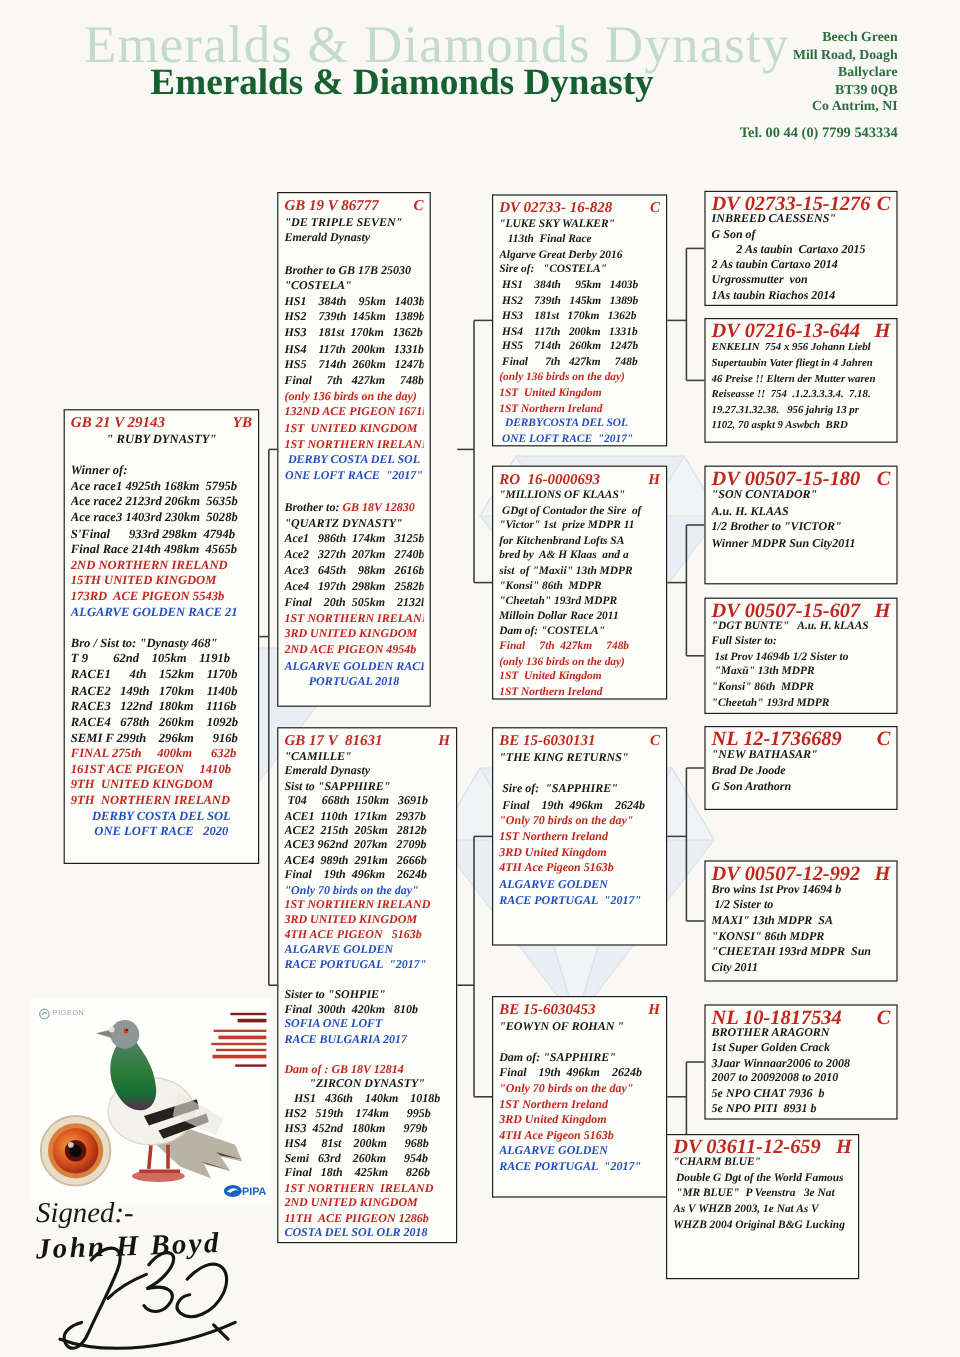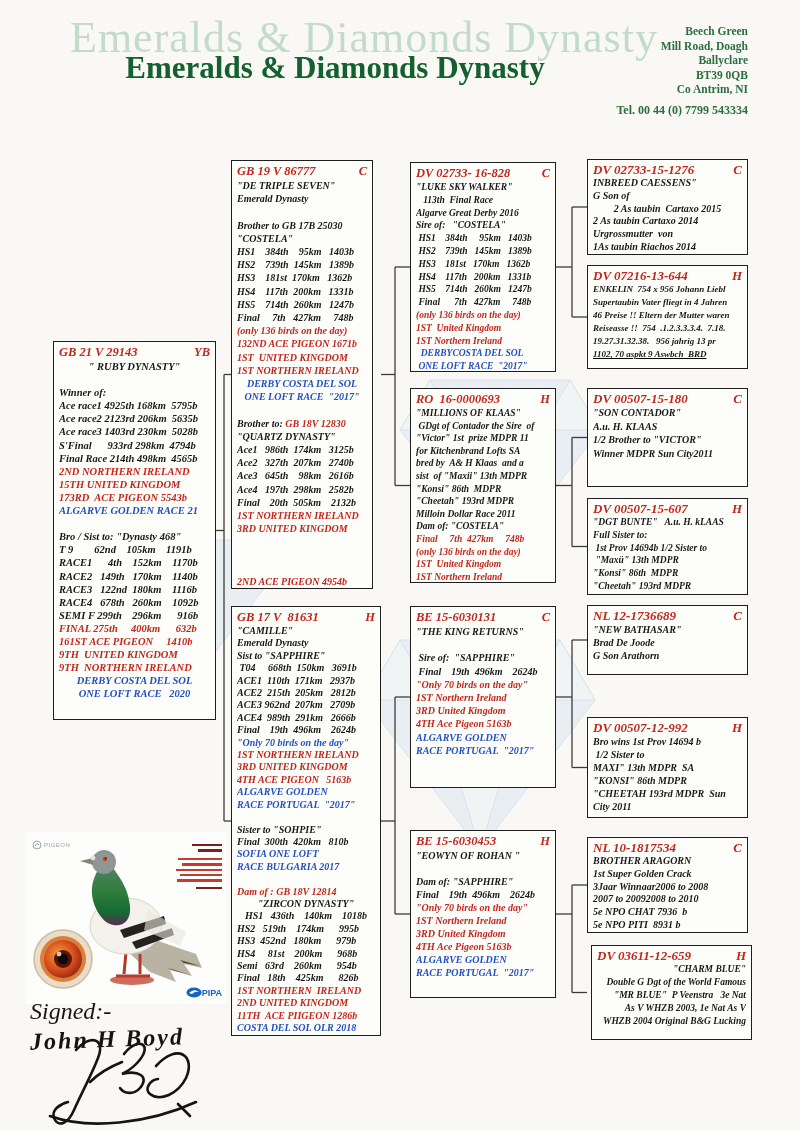--- a/index.html
+++ b/index.html
@@ -14,21 +14,21 @@
   .address{position:absolute;right:52px;top:24px;text-align:right;color:#2c6e40;font-weight:bold;
            font-size:11.5px;line-height:14.5px;}
   .address .tel{margin-top:6px;font-size:12px;}
   
   .bgart{position:absolute;left:0;top:0;z-index:0;}
   
   #links{position:absolute;left:0;top:0;z-index:1;pointer-events:none;}
   .pbox{position:absolute;z-index:2;background:rgba(253,253,250,.96);border:1.4px solid #1e1e1e;
         padding:3px 5px 2px 5px;box-sizing:border-box;font-style:italic;font-weight:bold;overflow:hidden;}
   .ring{display:flex;justify-content:space-between;color:#c2271d;font-size:12.5px;line-height:15px;white-space:pre;}
-  .pbox.small .ring{font-size:13px;line-height:14px;}
+  .pbox.small .ring{font-size:17px;line-height:14px;}
   .bline{white-space:pre;overflow:hidden;}
   .bline.al-c{text-align:center;}
   .c-k{color:#171717;}
   .c-r{color:#c2271d;}
   .c-b{color:#2350c0;}
   
   .caption{position:absolute;left:40px;top:798px;width:180px;text-align:center;font-size:18px;font-weight:bold;color:#101010;}
   .photo{position:absolute;left:26px;top:832px;width:200px;height:172px;background:#fdfdfc;z-index:2;}
   .pigeon-logo{position:absolute;left:6px;top:8px;display:flex;align-items:center;color:#9aa6a8;font-family:"Liberation Sans",sans-serif;}
   .pigeon-logo .txt{font-size:6px;letter-spacing:.5px;margin-left:2px;line-height:6px;}
@@ -126,21 +126,21 @@
         <div class="bline" style="line-height: 13.1px;"><span class="c-k">RACE4   678th   260km    1092b</span></div>
         <div class="bline" style="line-height: 13.1px;"><span class="c-k">SEMI F 299th    296km      916b</span></div>
         <div class="bline" style="line-height: 13.1px;"><span class="c-r">FINAL 275th     400km      632b</span></div>
         <div class="bline" style="line-height: 13.1px;"><span class="c-r">161ST ACE PIGEON     1410b</span></div>
         <div class="bline" style="line-height: 13.1px;"><span class="c-r">9TH  UNITED KINGDOM</span></div>
         <div class="bline" style="line-height: 13.1px;"><span class="c-r">9TH  NORTHERN IRELAND</span></div>
         <div class="bline al-c" style="line-height: 13.1px;"><span class="c-b">DERBY COSTA DEL SOL</span></div>
         <div class="bline al-c" style="line-height: 13.1px;"><span class="c-b">ONE LOFT RACE   2020</span></div>
         <div class="bline" style="line-height: 13.1px; margin-top: 18px;"><span class="c-r">(ONLY 82 DAY BIRDS )</span></div>
       </div>
-      <div class="pbox" style="left: 231px; top: 160px; width: 142px; height: 429px; font-size: 10px;">
+      <div class="pbox" style="left: 231px; top: 160px; width: 128px; height: 429px; font-size: 10px;">
         <div class="ring"><span>GB 19 V 86777</span><span>C</span></div>
         <div class="bline" style="line-height: 13.2px;"><span class="c-k">"DE TRIPLE SEVEN"</span></div>
         <div class="bline" style="line-height: 13.2px;"><span class="c-k">Emerald Dynasty</span></div>
         <div class="bline" style="line-height: 13.2px;">&nbsp;</div>
         <div class="bline" style="line-height: 13.2px;"><span class="c-k">Brother to GB 17B 25030</span></div>
         <div class="bline" style="line-height: 13.2px;"><span class="c-k">"COSTELA"</span></div>
         <div class="bline" style="line-height: 13.2px;"><span class="c-k">HS1    384th    95km   1403b</span></div>
         <div class="bline" style="line-height: 13.2px;"><span class="c-k">HS2    739th  145km   1389b</span></div>
         <div class="bline" style="line-height: 13.2px;"><span class="c-k">HS3    181st  170km   1362b</span></div>
         <div class="bline" style="line-height: 13.2px;"><span class="c-k">HS4    117th  200km   1331b</span></div>
@@ -155,21 +155,21 @@
         <div class="bline" style="line-height: 13.2px;">&nbsp;</div>
         <div class="bline" style="line-height: 13.2px;"><span class="c-k">Brother to: </span><span class="c-r">GB 18V 12830</span></div>
         <div class="bline" style="line-height: 13.2px;"><span class="c-k">"QUARTZ DYNASTY"</span></div>
         <div class="bline" style="line-height: 13.2px;"><span class="c-k">Ace1   986th  174km   3125b</span></div>
         <div class="bline" style="line-height: 13.2px;"><span class="c-k">Ace2   327th  207km   2740b</span></div>
         <div class="bline" style="line-height: 13.2px;"><span class="c-k">Ace3   645th    98km   2616b</span></div>
         <div class="bline" style="line-height: 13.2px;"><span class="c-k">Ace4   197th  298km   2582b</span></div>
         <div class="bline" style="line-height: 13.2px;"><span class="c-k">Final    20th  505km    2132b</span></div>
         <div class="bline" style="line-height: 13.2px;"><span class="c-r">1ST NORTHERN IRELAND</span></div>
         <div class="bline" style="line-height: 13.2px;"><span class="c-r">3RD UNITED KINGDOM</span></div>
-        <div class="bline" style="line-height: 13.2px; margin-top: 40px;"><span class="c-r">2ND ACE PIGEON 4954b</span></div>
+        <div class="bline" style="line-height: 13.2px;"><span class="c-r">2ND ACE PIGEON 4954b</span></div>
         <div class="bline al-c" style="line-height: 13.2px;"><span class="c-b">ALGARVE GOLDEN RACE</span></div>
         <div class="bline al-c" style="line-height: 13.2px;"><span class="c-b">PORTUGAL 2018</span></div>
       </div>
       <div class="pbox" style="left: 231px; top: 606px; width: 150px; height: 430px; font-size: 10px;">
         <div class="ring"><span>GB 17 V  81631</span><span>H</span></div>
         <div class="bline" style="line-height: 12.4px;"><span class="c-k">"CAMILLE"</span></div>
         <div class="bline" style="line-height: 12.4px;"><span class="c-k">Emerald Dynasty</span></div>
         <div class="bline" style="line-height: 12.4px;"><span class="c-k">Sist to "SAPPHIRE"</span></div>
         <div class="bline" style="line-height: 12.4px;"><span class="c-k"> T04     668th  150km   3691b</span></div>
         <div class="bline" style="line-height: 12.4px;"><span class="c-k">ACE1  110th  171km   2937b</span></div>
@@ -272,21 +272,21 @@
         <div class="bline" style="line-height: 12.8px;"><span class="c-k">Urgrossmutter  von</span></div>
         <div class="bline" style="line-height: 12.8px;"><span class="c-k">1As taubin Riachos 2014</span></div>
       </div>
       <div class="pbox small" style="left: 587px; top: 265px; width: 161px; height: 104px; font-size: 9px;">
         <div class="ring"><span>DV 07216-13-644</span><span>H</span></div>
         <div class="bline" style="line-height: 13px;"><span class="c-k">ENKELIN  754 x 956 Johann Liebl</span></div>
         <div class="bline" style="line-height: 13px;"><span class="c-k">Supertaubin Vater fliegt in 4 Jahren</span></div>
         <div class="bline" style="line-height: 13px;"><span class="c-k">46 Preise !! Eltern der Mutter waren</span></div>
         <div class="bline" style="line-height: 13px;"><span class="c-k">Reiseasse !!  754  .1.2.3.3.3.4.  7.18.</span></div>
         <div class="bline" style="line-height: 13px;"><span class="c-k">19.27.31.32.38.   956 jahrig 13 pr</span></div>
-        <div class="bline" style="line-height: 13px; text-decoration: underline;"><span class="c-k">1102, 70 aspkt 9 Aswbch  BRD</span></div>
+        <div class="bline" style="line-height: 13px;"><span class="c-k">1102, 70 aspkt 9 Aswbch  BRD</span></div>
       </div>
       <div class="pbox small" style="left: 587px; top: 388px; width: 161px; height: 99px; font-size: 10px;">
         <div class="ring"><span>DV 00507-15-180</span><span>C</span></div>
         <div class="bline" style="line-height: 13.5px;"><span class="c-k">"SON CONTADOR"</span></div>
         <div class="bline" style="line-height: 13.5px;"><span class="c-k">A.u. H. KLAAS</span></div>
         <div class="bline" style="line-height: 13.5px;"><span class="c-k">1/2 Brother to "VICTOR"</span></div>
         <div class="bline" style="line-height: 13.5px;"><span class="c-k">Winner MDPR Sun City2011</span></div>
       </div>
       <div class="pbox small" style="left: 587px; top: 498px; width: 161px; height: 97px; font-size: 9.5px;">
         <div class="ring"><span>DV 00507-15-607</span><span>H</span></div>
@@ -314,21 +314,21 @@
       </div>
       <div class="pbox small" style="left: 587px; top: 837px; width: 161px; height: 96px; font-size: 10px;">
         <div class="ring"><span>NL 10-1817534</span><span>C</span></div>
         <div class="bline" style="line-height: 12.8px;"><span class="c-k">BROTHER ARAGORN</span></div>
         <div class="bline" style="line-height: 12.8px;"><span class="c-k">1st Super Golden Crack</span></div>
         <div class="bline" style="line-height: 12.8px;"><span class="c-k">3Jaar Winnaar2006 to 2008</span></div>
         <div class="bline" style="line-height: 12.8px;"><span class="c-k">2007 to 20092008 to 2010</span></div>
         <div class="bline" style="line-height: 12.8px;"><span class="c-k">5e NPO CHAT 7936  b</span></div>
         <div class="bline" style="line-height: 12.8px;"><span class="c-k">5e NPO PITI  8931 b</span></div>
       </div>
-      <div class="pbox small" style="left: 591px; top: 945px; width: 161px; height: 95px; font-size: 9.5px; text-align: right;">
+      <div class="pbox small" style="left: 555px; top: 945px; width: 161px; height: 121px; font-size: 9.5px;">
         <div class="ring"><span>DV 03611-12-659</span><span>H</span></div>
         <div class="bline" style="line-height: 13px;"><span class="c-k">"CHARM BLUE"</span></div>
         <div class="bline" style="line-height: 13px;"><span class="c-k"> Double G Dgt of the World Famous</span></div>
         <div class="bline" style="line-height: 13px;"><span class="c-k"> "MR BLUE"  P Veenstra   3e Nat</span></div>
         <div class="bline" style="line-height: 13px;"><span class="c-k">As V WHZB 2003, 1e Nat As V</span></div>
         <div class="bline" style="line-height: 13px;"><span class="c-k">WHZB 2004 Original B&amp;G Lucking</span></div>
       </div>
     </div>
 
 

